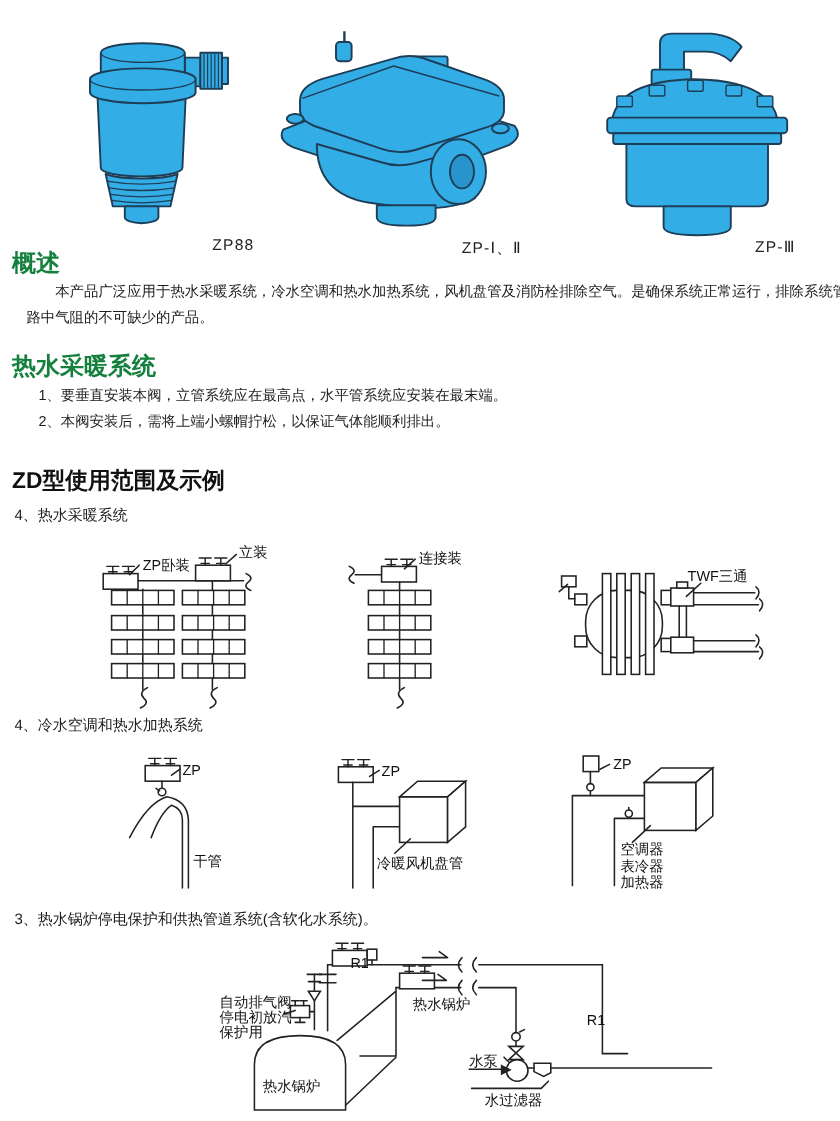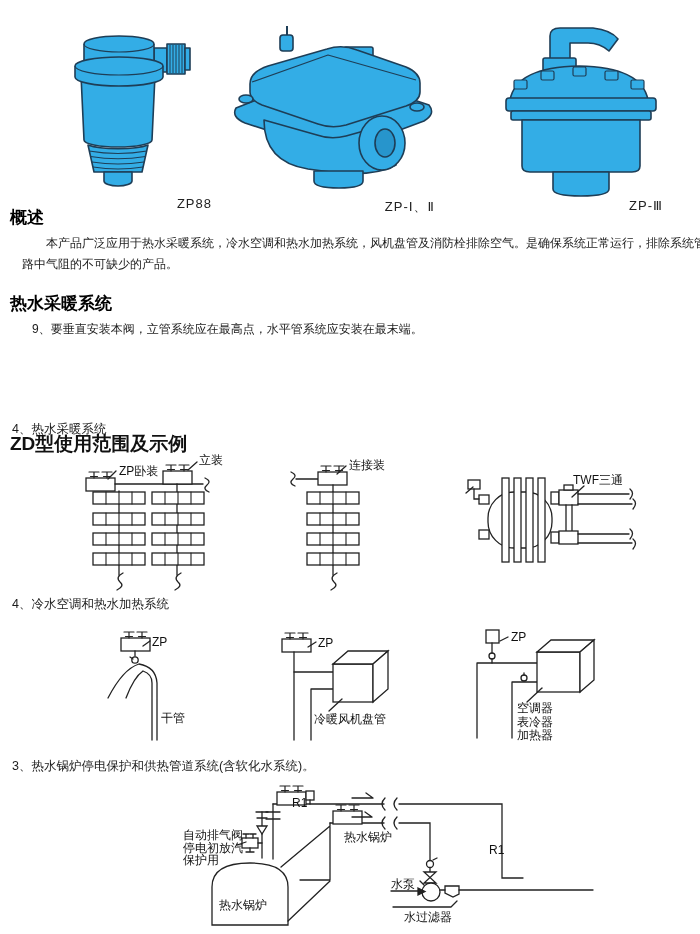--- a/index.html
+++ b/index.html
@@ -3,22 +3,22 @@
 <meta charset="utf-8">
 <style>
   * { margin:0; padding:0; box-sizing:border-box; }
   html,body { background:#fff; }
   body {
     width:700px; height:934px; position:relative; overflow:hidden;
     font-family:"Liberation Sans","DejaVu Sans",sans-serif; color:#1a1a1a;
   }
   .abs { position:absolute; }
   .caption { font-size:13px; color:#222; text-align:right; letter-spacing:1px; }
-  .sec-head { font-size:17px; font-weight:bold; color:#000000; }
-  .big-head { font-size:19px; font-weight:bold; color:#111;margin-top:43px; }
+  .sec-head { font-size:20px; font-weight:bold; color:#15803d; }
+  .big-head { font-size:19px; font-weight:bold; color:#111; }
   .body-text { font-size:12px; line-height:21px; text-indent:2em; color:#1c1c1c;margin-left:14px; }
   .list-item { font-size:12px; line-height:22px; color:#1c1c1c; }
   .sub-title { font-size:12.5px; color:#1c1c1c; }
   svg text { font-family:"Liberation Sans","DejaVu Sans",sans-serif; font-size:12px; fill:#111; }
   svg { display:block; }
 </style>
 </head>
 <body>
 
 <svg width="0" height="0" style="position:absolute">
@@ -90,21 +90,22 @@
 
 <div class="abs caption" style="left:62px;top:196px;width:150px">ZP88</div>
 <div class="abs caption" style="left:230px;top:198px;width:205px">ZP-Ⅰ、Ⅱ</div>
 <div class="abs caption" style="left:498px;top:198px;width:165px">ZP-Ⅲ</div>
 
 <div class="abs sec-head" style="left:10px;top:206px">概述</div>
 <div class="abs body-text" style="left:8px;top:233px;width:688px">本产品广泛应用于热水采暖系统，冷水空调和热水加热系统，风机盘管及消防栓排除空气。是确保系统正常运行，排除系统管路中气阻的不可缺少的产品。</div>
 
 <div class="abs sec-head" style="left:10px;top:292px">热水采暖系统</div>
 <div class="abs" style="left:32px;top:318px;width:660px">
-  <div class="list-item">9、要垂直安装本阀，立管系统应在最高点，水平管系统应安装在最末端。</div>
+  <div class="list-item">1、要垂直安装本阀，立管系统应在最高点，水平管系统应安装在最末端。</div>
+  <div class="list-item">2、本阀安装后，需将上端小螺帽拧松，以保证气体能顺利排出。</div>
 </div>
 
 <div class="abs big-head" style="left:10px;top:388px">ZD型使用范围及示例</div>
 
 <div class="abs sub-title" style="left:12px;top:421px">4、热水采暖系统</div>
 
 <svg class="abs" style="left:0;top:440px" width="700" height="160" viewBox="0 440 700 160">
   <g stroke="#222" stroke-width="1.3" fill="none" stroke-linecap="round">
 
     <use href="#zp-valve" x="86" y="478"></use>

